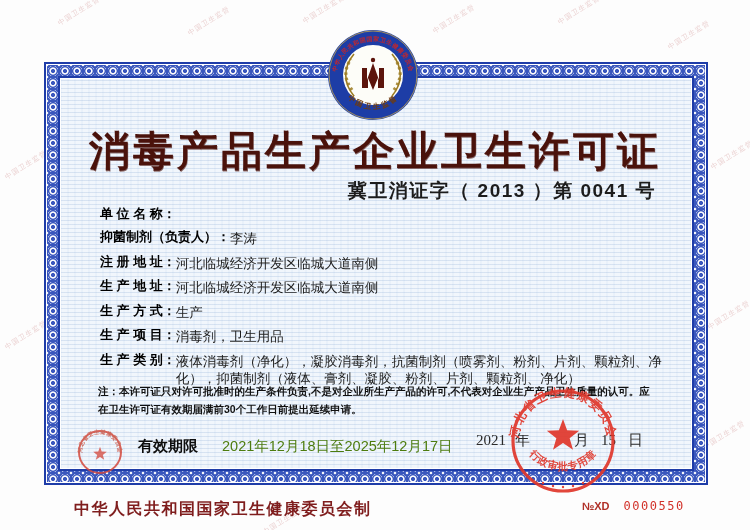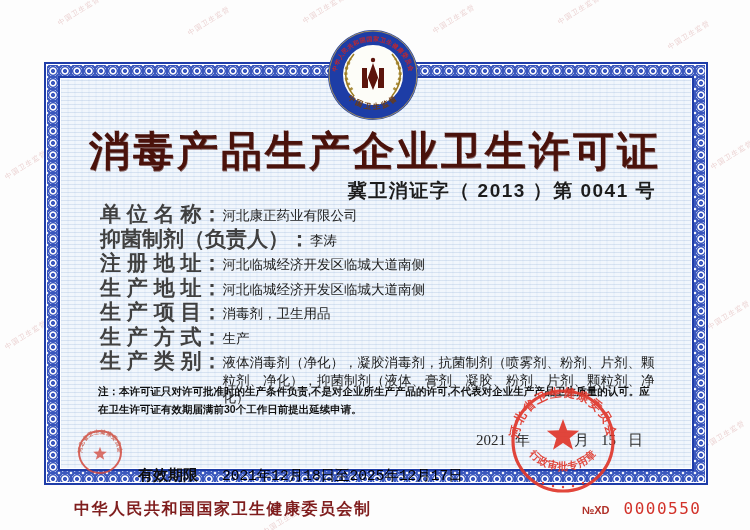--- a/index.html
+++ b/index.html
@@ -72,37 +72,37 @@
   .license-no{
     position:absolute;right:94px;top:178px;
     font-size:19px;font-weight:bold;color:#1c1c1c;
     letter-spacing:1.5px;
     z-index:2;
   }
   
   .fields{position:absolute;left:100px;top:204px;width:562px;z-index:2;}
   .field-row{display:flex;align-items:flex-start;margin-bottom:4px;line-height:19px;}
   .f-label{
-    font-weight:bold;font-size:21px;color:#404040;
+    font-weight:bold;font-size:13px;color:#000000;
     white-space:nowrap;flex:0 0 auto;line-height:19px;
   }
   .f-value{
     font-family:"Liberation Serif",serif;
     font-size:13.5px;color:#1c1c1c;
     padding-top:3px;line-height:17.5px;
   }
   .note{
     position:absolute;left:98px;top:382px;width:560px;
     font-size:10.5px;font-weight:bold;color:#101010;
     line-height:18px;z-index:2;
   }
   
   .validity{position:absolute;left:138px;top:437px;z-index:2;display:flex;align-items:baseline;}
   .validity .v-label{font-weight:bold;font-size:15px;color:#0e0e0e;margin-right:24px;}
-  .validity .v-value{font-family:Liberation Mono, monospace;font-size:14.5px;color:#000000;margin-top:29px;}
+  .validity .v-value{font-family:Liberation Sans, sans-serif;font-size:14.5px;color:#4d7c0f;}
   .issue-date{
     position:absolute;left:476px;top:431px;z-index:2;
     font-family:"Liberation Serif",serif;
     font-size:15px;color:#2a2a2a;display:flex;align-items:baseline;
   }
   .issue-date span{display:inline-block;}
   .d-year{margin-right:9px;}
   .d-yunit{margin-right:44px;}
   .d-munit{margin-right:12px;}
   .d-day{margin-right:12px;}
@@ -112,21 +112,21 @@
   
   .footer-issuer{
     position:absolute;left:74px;top:499px;
     font-size:16px;font-weight:600;color:#7f1d1d;
     letter-spacing:1.5px;z-index:2;
   }
   .serial{position:absolute;left:582px;top:499px;z-index:2;display:flex;align-items:baseline;}
   .serial .s-prefix{font-size:11px;font-weight:bold;color:#b03028;margin-right:14px;text-align:right;}
   .serial .s-number{
     font-family:"DejaVu Sans Mono",monospace;
-    font-size:16px;color:var(--serial-red);letter-spacing:1.5px;
+    font-size:12px;color:var(--serial-red);letter-spacing:1.5px;
   }
 </style>
 </head>
 <body>
 
 <span class="wm" style="left:55px;top:6px">中国卫生监督</span>
 <span class="wm" style="left:185px;top:16px">中国卫生监督</span>
 <span class="wm" style="left:300px;top:4px">中国卫生监督</span>
 <span class="wm" style="left:430px;top:14px">中国卫生监督</span>
 <span class="wm" style="left:555px;top:5px">中国卫生监督</span>
@@ -174,41 +174,40 @@
   </svg>
 </div>
 
 <div class="title">消毒产品生产企业卫生许可证</div>
 
 <div class="license-no">冀卫消证字（ 2013 ）第  0041  号</div>
 
 <div class="fields">
   <div class="field-row">
     <span class="f-label">单 位 名 称：</span>
-    <span class="f-value">河北康正药业有限公司</span>
   </div>
   <div class="field-row">
     <span class="f-label">抑菌制剂（负责人）：</span>
     <span class="f-value">李涛</span>
   </div>
   <div class="field-row">
     <span class="f-label">注 册 地 址：</span>
     <span class="f-value">河北临城经济开发区临城大道南侧</span>
   </div>
   <div class="field-row">
     <span class="f-label">生 产 地 址：</span>
     <span class="f-value">河北临城经济开发区临城大道南侧</span>
   </div>
   <div class="field-row">
+    <span class="f-label">生 产 方 式：</span>
+    <span class="f-value">生产</span>
+  </div>
+  <div class="field-row">
     <span class="f-label">生 产 项 目：</span>
     <span class="f-value">消毒剂，卫生用品</span>
-  </div>
-  <div class="field-row">
-    <span class="f-label">生 产 方 式：</span>
-    <span class="f-value">生产</span>
   </div>
   <div class="field-row">
     <span class="f-label">生 产 类 别：</span>
     <span class="f-value">液体消毒剂（净化），凝胶消毒剂，抗菌制剂（喷雾剂、粉剂、片剂、颗粒剂、净化），抑菌制剂（液体、膏剂、凝胶、粉剂、片剂、颗粒剂、净化）</span>
   </div>
 </div>
 
 <div class="note">注：本许可证只对许可批准时的生产条件负责,不是对企业所生产产品的许可,不代表对企业生产产品卫生质量的认可。应在卫生许可证有效期届满前30个工作日前提出延续申请。</div>
 
 <div class="validity">

